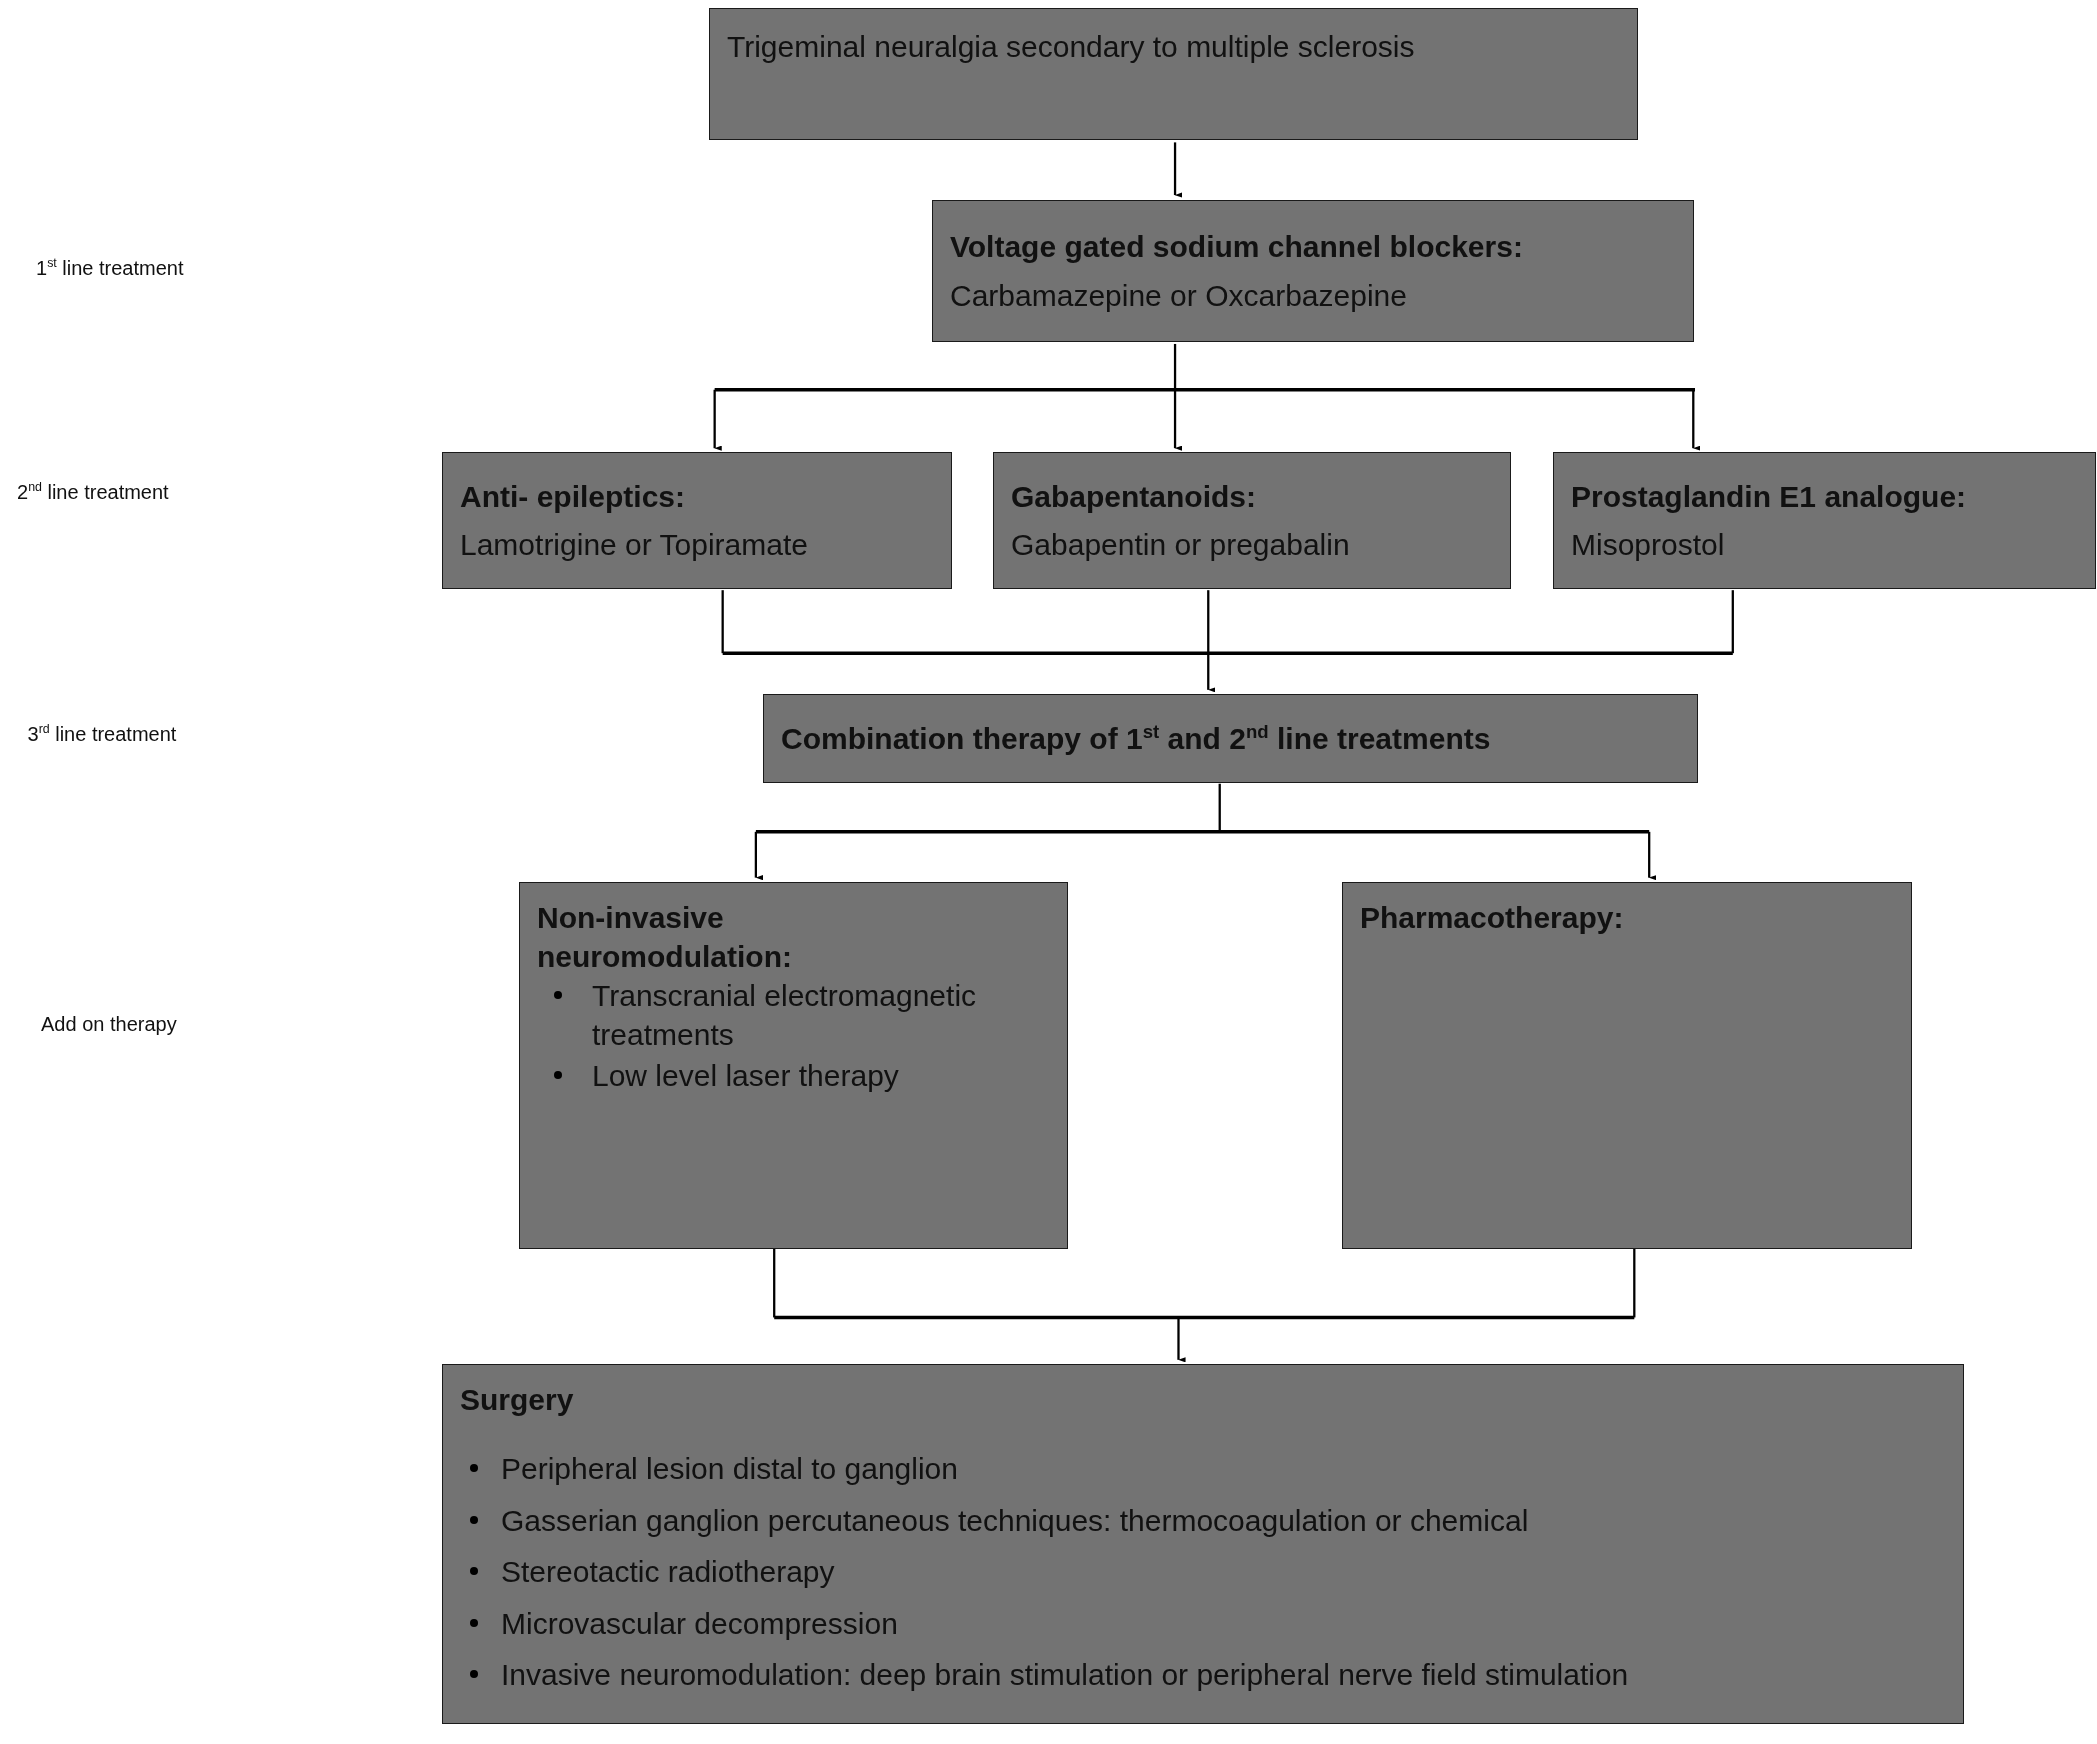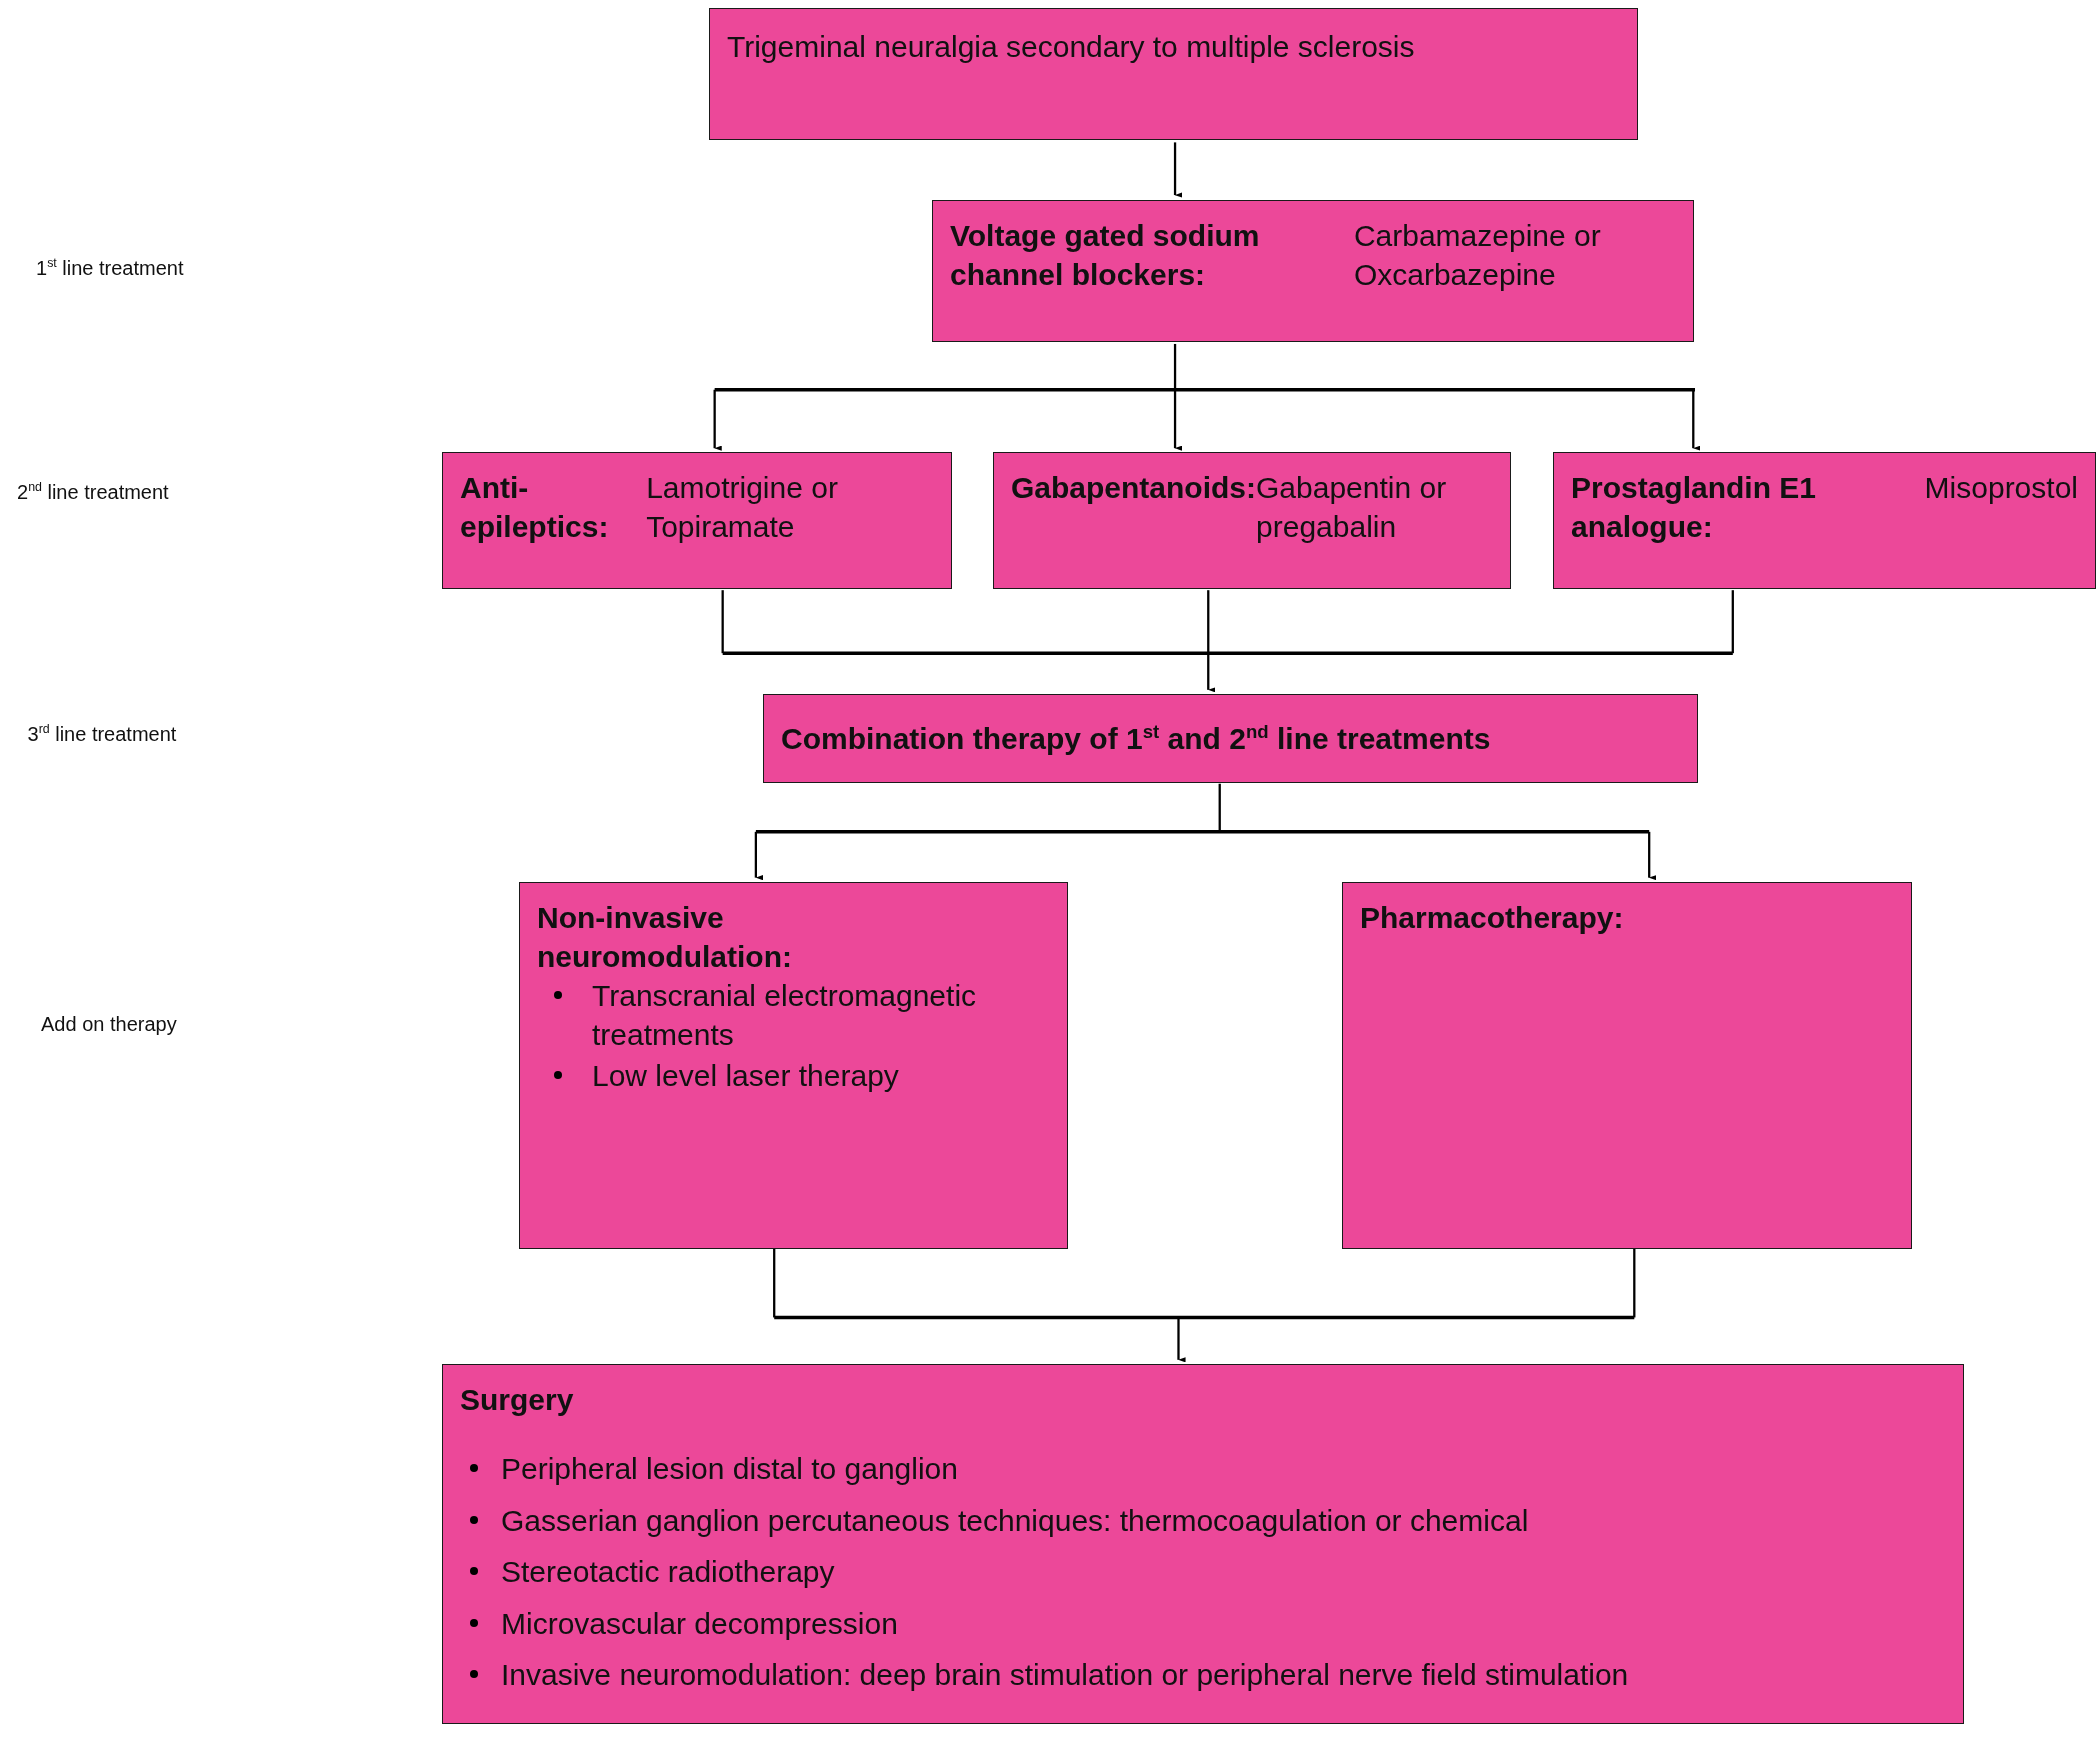--- a/index.html
+++ b/index.html
@@ -23,21 +23,21 @@
     left: 0;
     top: 0;
     width: 2097px;
     height: 1745px;
     pointer-events: none;
   }
   .node {
     position: absolute;
     box-sizing: border-box;
     border: 1.7px solid #1a1a1a;
-    background: #ec4899;
+    background: #737373;
     font-size: 30px;
     line-height: 1.30;
     color: #111111;
     padding: 15px 17px;
   }
   .stage-label {
     position: absolute;
     font-size: 20px;
     color: #111111;
     white-space: nowrap;
@@ -91,21 +91,21 @@
   #node-first     { left: 932px; top: 200px;  width: 762px; height: 142px; }
   #node-anti      { left: 442px;  top: 452px;  width: 510px;  height: 137px; }
   #node-gaba      { left: 993px; top: 452px;  width: 518px;  height: 137px; }
   #node-pge1      { left: 1553px; top: 452px;  width: 543px;  height: 137px; }
   #node-combo     { left: 763px; top: 694px; width: 935px; height: 89px; font-weight: bold; }
   #node-nonin     { left: 519px;  top: 882px; width: 549px;  height: 367px; }
   #node-pharm     { left: 1342px; top: 882px; width: 570px;  height: 367px; }
   #node-surgery   { left: 442px;  top: 1364px; width: 1522px; height: 360px; }
 
   #node-combo     { display: flex; align-items: center; }
-  #node-first, #node-anti, #node-gaba, #node-pge1 { display: flex; flex-direction: row; justify-content: center; }
+  #node-first, #node-anti, #node-gaba, #node-pge1 { display: flex; flex-direction: column; justify-content: center; }
   #node-root      { display: flex; align-items: flex-start; }
   #node-root .sub { padding-top: 3.4px; }
 
   #label-first    { left: 36px;  top: 257px; }
   #label-second   { left: 17px;  top: 481px; }
   #label-third    { left: 27.5px;  top: 723px; }
   #label-addon    { left: 41px;  top: 1013px; }
 </style>
 </head>
 <body>

